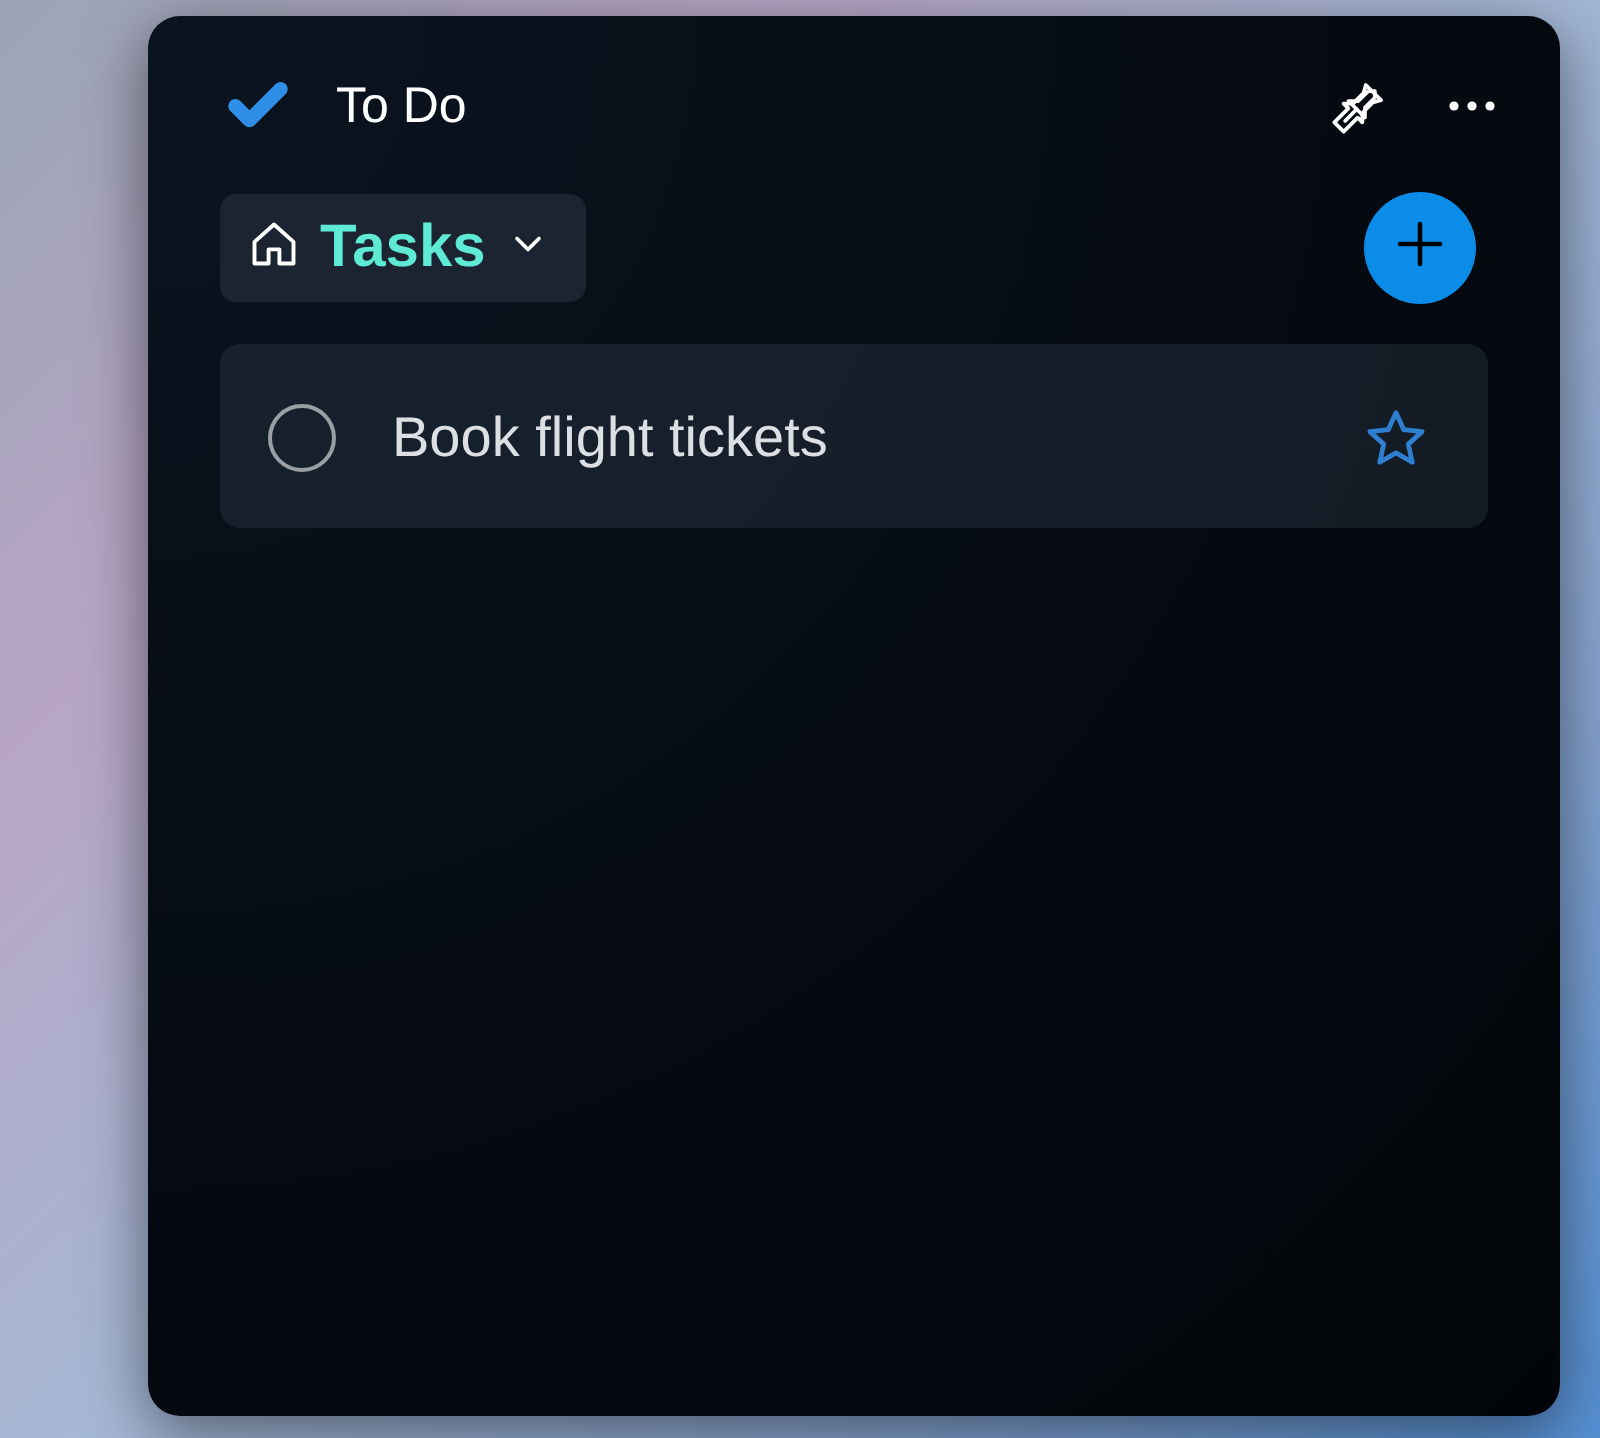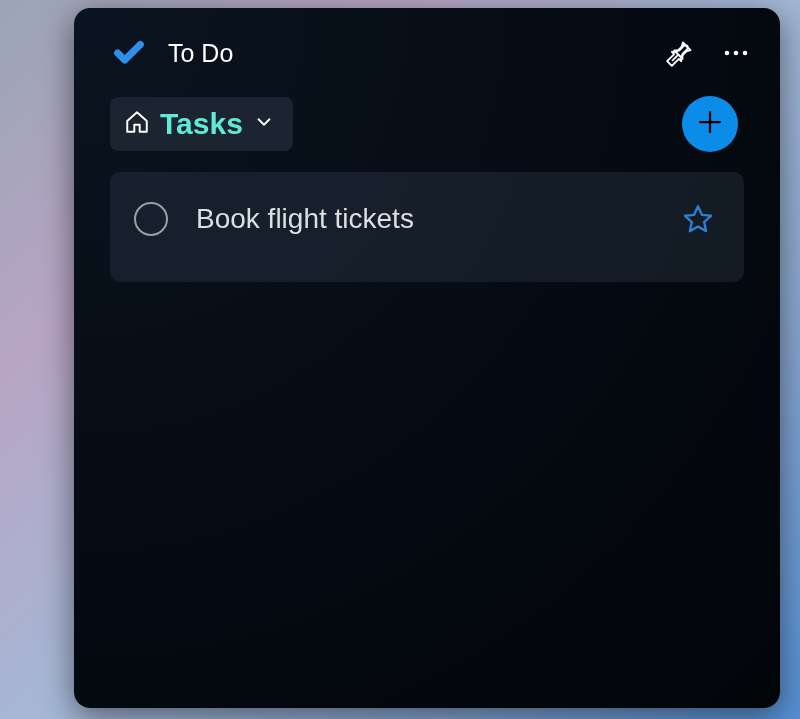--- a/index.html
+++ b/index.html
@@ -91,21 +91,21 @@
       margin-right: 6px;
     }
     .tasks-area {
       padding: 0 36px;
     }
     .task-item {
       display: flex;
       align-items: center;
       background: rgba(60, 75, 95, 0.28);
       border-radius: 10px;
-      padding: 30px 28px 46px 24px;
+      padding: 30px 28px 28px 24px;
       gap: 28px;
     }
     .task-check {
       width: 34px;
       height: 34px;
       border: 2.5px solid #9a9fa6;
       border-radius: 50%;
       flex-shrink: 0;
       cursor: pointer;
     }

